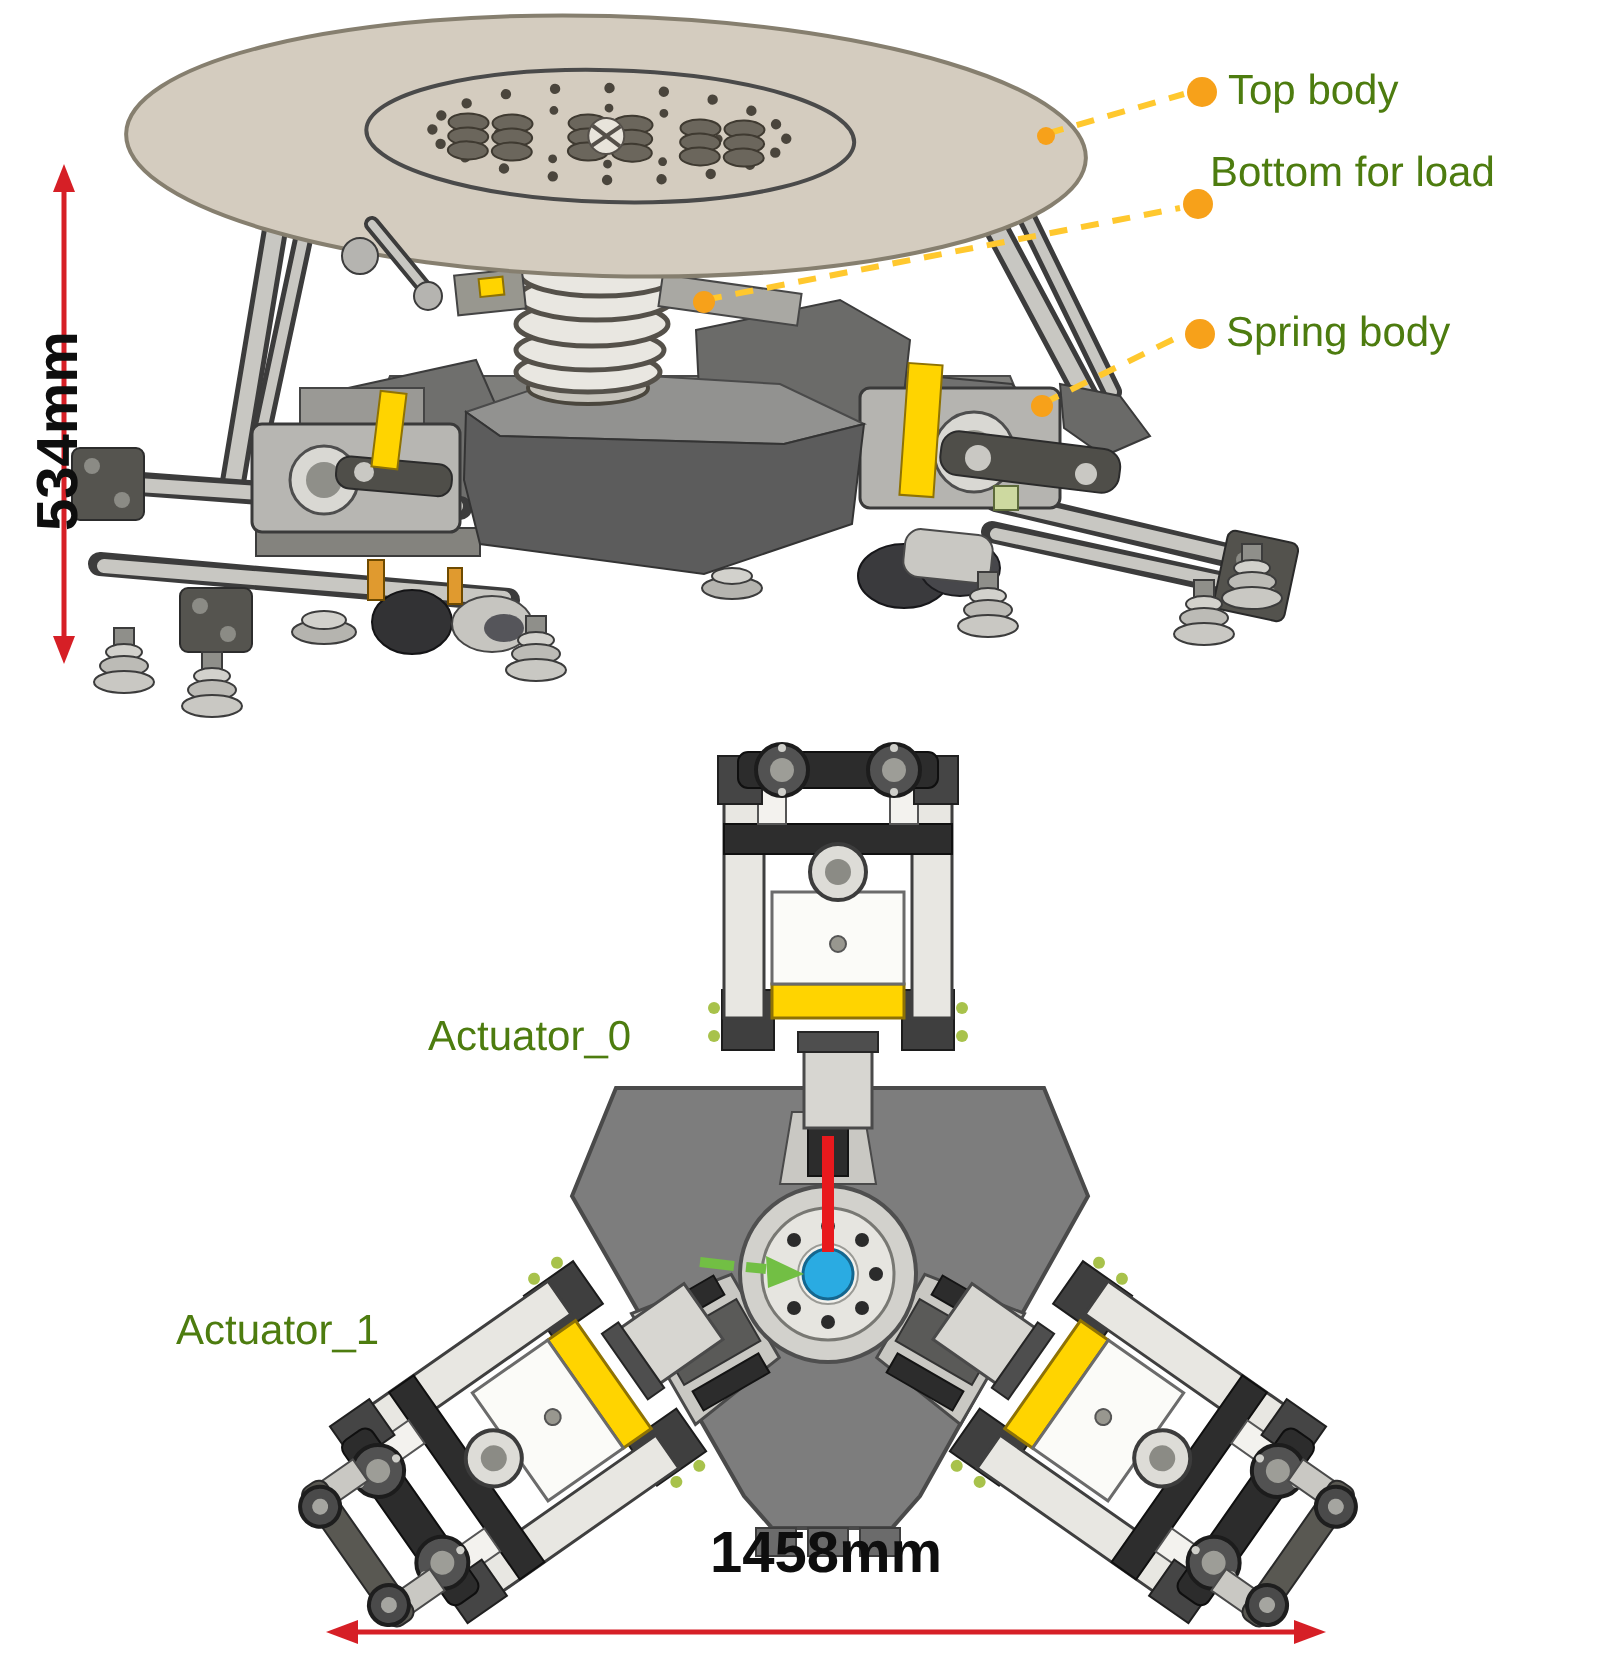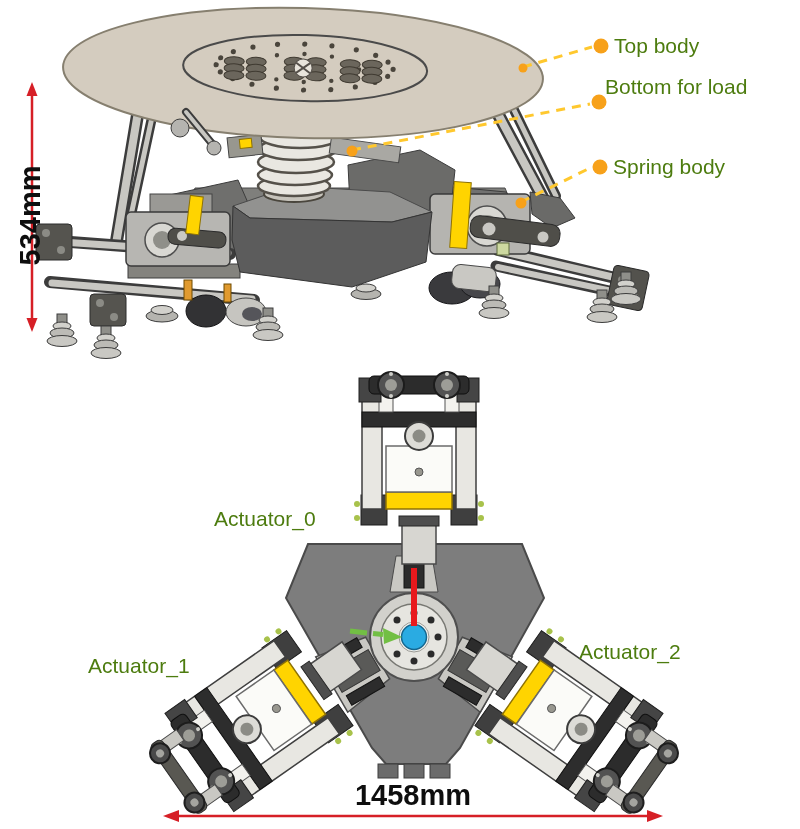--- a/index.html
+++ b/index.html
@@ -2,21 +2,21 @@
 <html><head>
 <meta charset="utf-8">
 <style>
   html,body{margin:0;padding:0;background:#ffffff;overflow:hidden;}
   #stage{position:relative;width:800px;height:829px;background:#ffffff;
          font-family:"Liberation Sans",sans-serif;}
   #drawing{position:absolute;left:0;top:0;}
   .lbl{position:absolute;color:#4d7c0f;font-size:21px;line-height:30px;white-space:nowrap;}
   .dim{position:absolute;color:#0e0e0e;font-weight:bold;font-size:29px;white-space:nowrap;}
   #dim-height{left:-30px;top:199px;width:120px;text-align:center;transform:rotate(-90deg);}
-  #dim-width{left:303px;top:779px;width:220px;text-align:center;}
+  #dim-width{left:303px;top:761px;width:220px;text-align:center;}
   #callout-top-body{left:614px;top:31px;}
   #callout-spring{left:605px;top:72px;}
   #callout-bottom-body{left:613px;top:152px;}
   #label-actuator-0{left:214px;top:464px;margin-top:40px;}
   #label-actuator-1{left:88px;top:651px;}
   #label-actuator-2{left:579px;top:637px;}
 </style>
 </head>
 <body>
 
@@ -336,17 +336,16 @@
 <div id="callout-top-body" class="lbl">Top body</div>
 
 <div id="callout-spring" class="lbl">
   <div>Bottom for load</div>
 </div>
 
 <div id="callout-bottom-body" class="lbl">Spring body</div>
 
 <div id="label-actuator-0" class="lbl">Actuator_0</div>
 <div id="label-actuator-1" class="lbl">Actuator_1</div>
-<div id="label-actuator-2" class="lbl">Actuator_2</div>
 
 <div id="dim-width" class="dim">1458mm</div>
 
 </div>
 
 </body></html>

